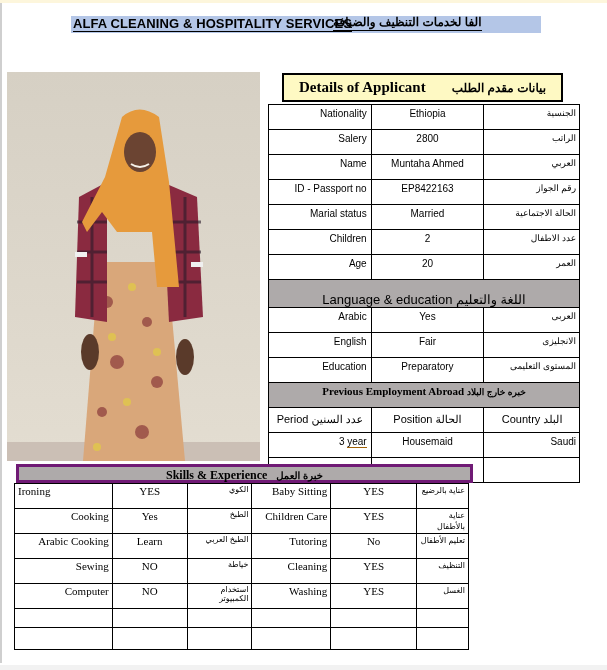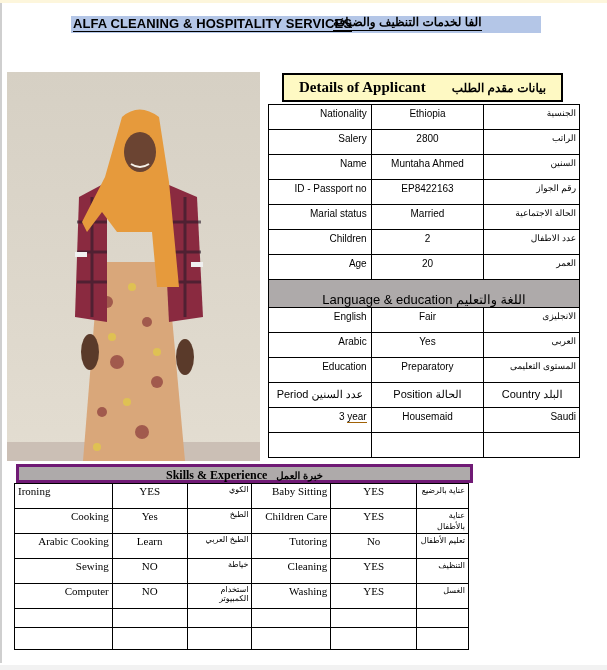--- a/index.html
+++ b/index.html
@@ -126,21 +126,21 @@
     <td class="c3">الجنسية</td>
   </tr>
   <tr>
     <td class="c1">Salery</td>
     <td class="c2">2800</td>
     <td class="c3">الراتب</td>
   </tr>
   <tr>
     <td class="c1">Name</td>
     <td class="c2">Muntaha Ahmed</td>
-    <td class="c3">السنين</td>
+    <td class="c3">العربي</td>
   </tr>
   <tr>
     <td class="c1">ID - Passport no</td>
     <td class="c2">EP8422163</td>
     <td class="c3">رقم الجواز</td>
   </tr>
   <tr>
     <td class="c1">Marial status</td>
     <td class="c2">Married</td>
     <td class="c3">الحالة الاجتماعية</td>
@@ -152,33 +152,39 @@
   </tr>
   <tr>
     <td class="c1">Age</td>
     <td class="c2">20</td>
     <td class="c3">العمر</td>
   </tr>
   <tr class="section lang">
     <td colspan="3">Language &amp; education اللغة والتعليم</td>
   </tr>
   <tr>
+    <td class="c1">Arabic</td>
+    <td class="c2">Yes</td>
+    <td class="c3">العربى</td>
+  </tr>
+  <tr>
     <td class="c1">English</td>
     <td class="c2">Fair</td>
     <td class="c3">الانجليزى</td>
   </tr>
   <tr>
-    <td class="c1">Arabic</td>
-    <td class="c2">Yes</td>
-    <td class="c3">العربى</td>
-  </tr>
-  <tr>
     <td class="c1">Education</td>
     <td class="c2">Preparatory</td>
     <td class="c3">المستوى التعليمى</td>
+  </tr>
+  <tr class="section prev">
+    <td colspan="3">
+      <span>Previous Employment Abroad</span>
+      <span style="font-family:'Liberation Sans',sans-serif;font-size:9px;">خبره خارج البلاد</span>
+    </td>
   </tr>
   <tr class="prevhead">
     <td class="c1" style="text-align:center">Period عدد السنين</td>
     <td class="c2">Position الحالة</td>
     <td class="c3" style="direction:ltr;text-align:center;font-size:11px">Country  البلد</td>
   </tr>
   <tr>
     <td class="c1">
       <span>3</span>
       <span class="underline-blue">year</span>

